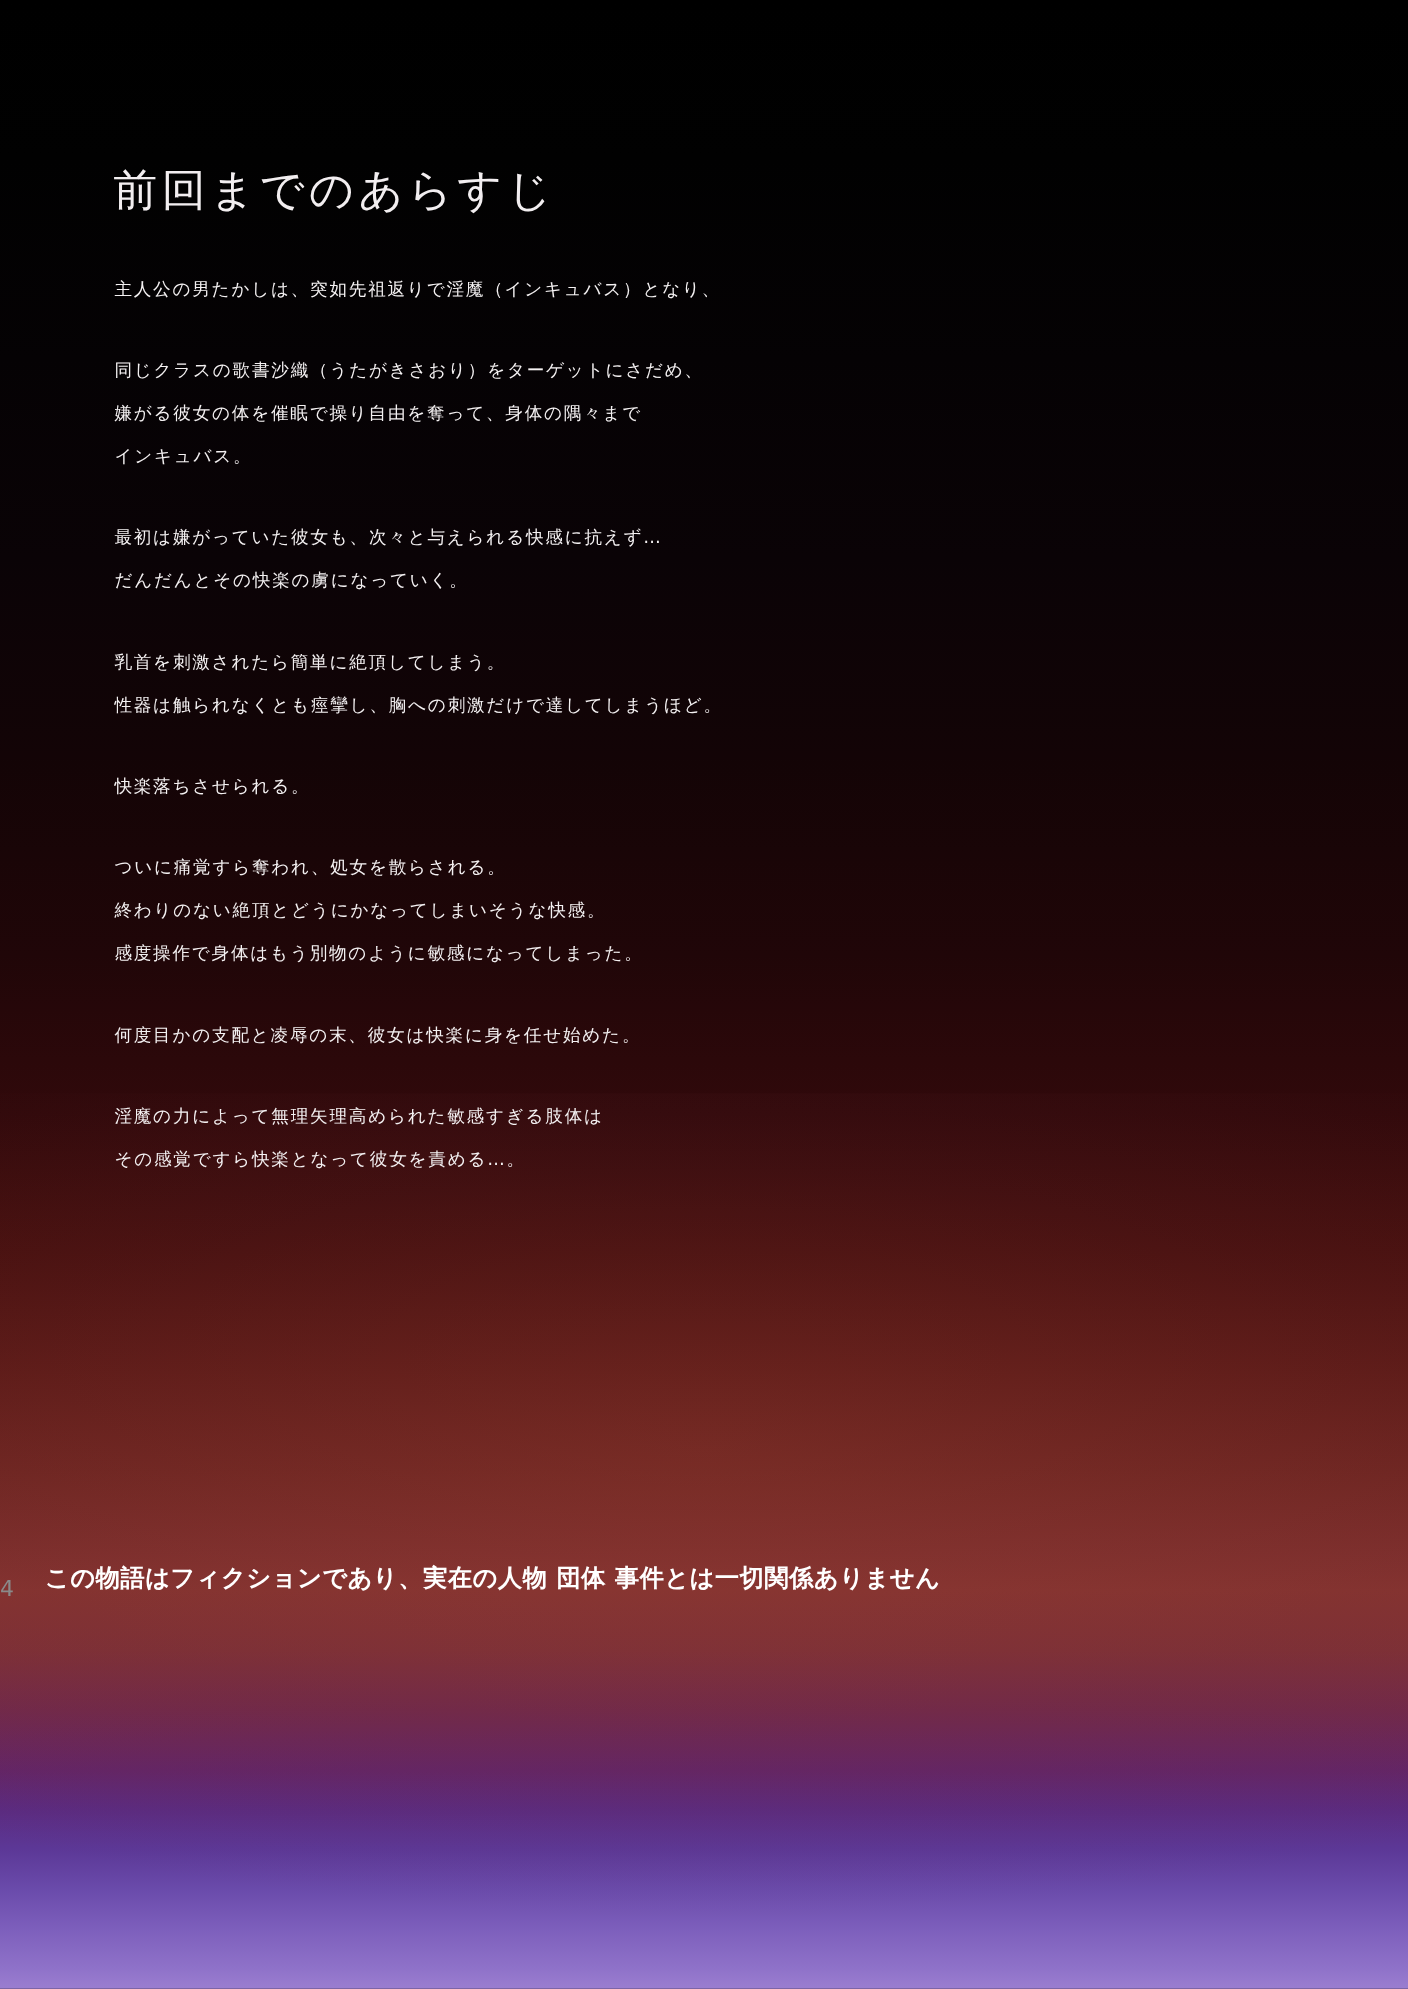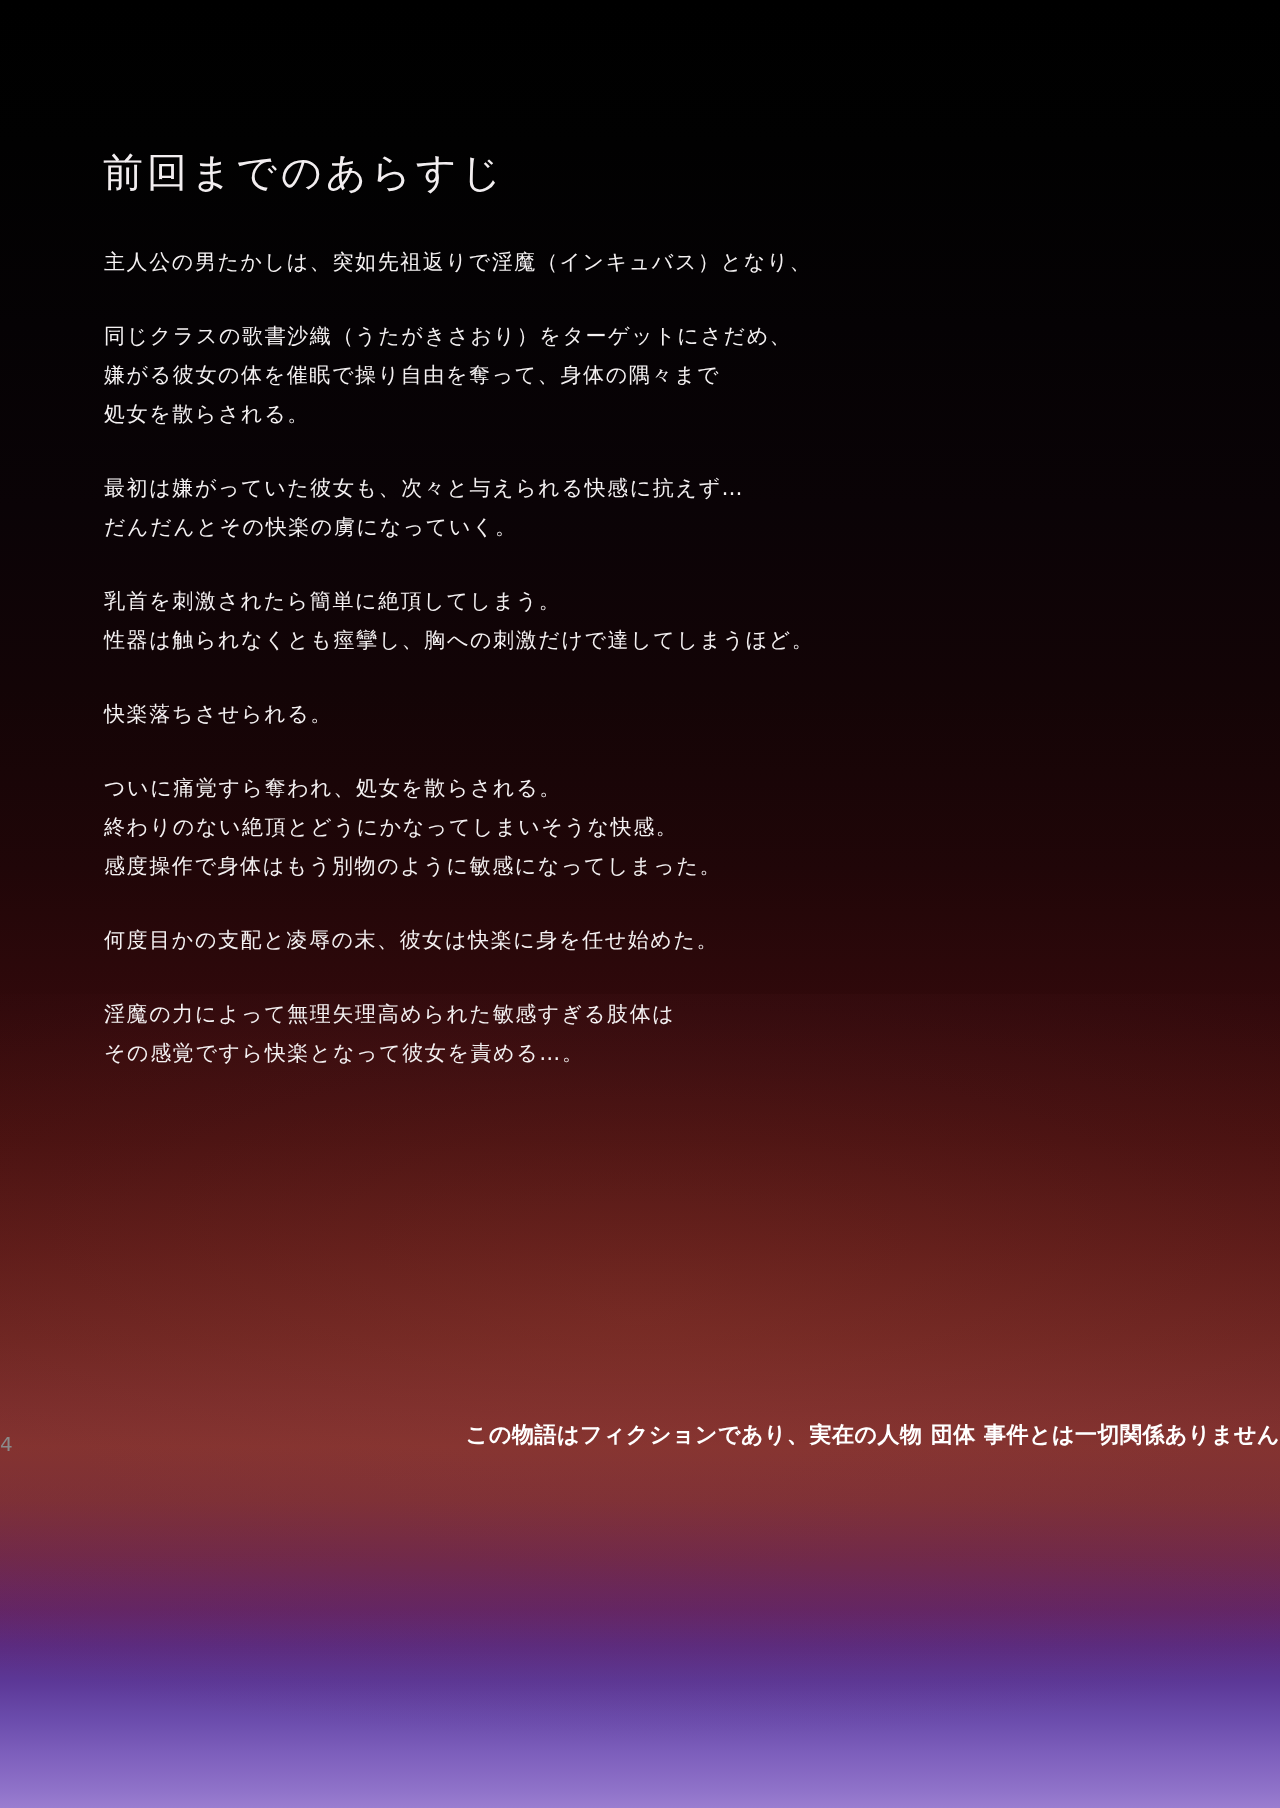--- a/index.html
+++ b/index.html
@@ -75,43 +75,44 @@
     font-weight: 400;
     white-space: nowrap;
   }
 
   .body-text {
     position: absolute;
     left: 104px;
     top: 243px;
     width: 1080px;
     color: #f4f1f2;
-    font-size: 21px;
+    font-size: 16px;
     line-height: 39px;
     letter-spacing: 1.6px;
     font-weight: 400;
   }
 
   .para {
     margin: 0 0 35px 0;
   }
   .para:last-child { margin-bottom: 0; }
   .line { display: block; white-space: nowrap; }
 
   .disclaimer {
     position: absolute;
     left: 0;
     right: 0;
     top: 1420px;
-    text-align: right;
+    text-align: left;
     color: #ffffff;
     font-size: 22px;
     letter-spacing: 0.5px;
     font-family: "DejaVu Serif", "Liberation Serif", serif;
     font-weight: 700;
+    padding-left: 41px;
   }
 
   .page-number {
     position: absolute;
     left: 0px;
     top: 1432px;
     color: #8a8a8a;
     font-size: 20px;
     letter-spacing: 0;
   }
@@ -124,21 +125,21 @@
 
     <h1 class="heading">前回までのあらすじ</h1>
 
     <div class="body-text">
       <p class="para">
         <span class="line">主人公の男たかしは、突如先祖返りで淫魔（インキュバス）となり、</span>
       </p>
       <p class="para">
         <span class="line">同じクラスの歌書沙織（うたがきさおり）をターゲットにさだめ、</span>
         <span class="line">嫌がる彼女の体を催眠で操り自由を奪って、身体の隅々まで</span>
-        <span class="line">処女を散らされる。</span>
+        <span class="line">インキュバス。</span>
       </p>
       <p class="para">
         <span class="line">最初は嫌がっていた彼女も、次々と与えられる快感に抗えず…</span>
         <span class="line">だんだんとその快楽の虜になっていく。</span>
       </p>
       <p class="para">
         <span class="line">乳首を刺激されたら簡単に絶頂してしまう。</span>
         <span class="line">性器は触られなくとも痙攣し、胸への刺激だけで達してしまうほど。</span>
       </p>
       <p class="para">

